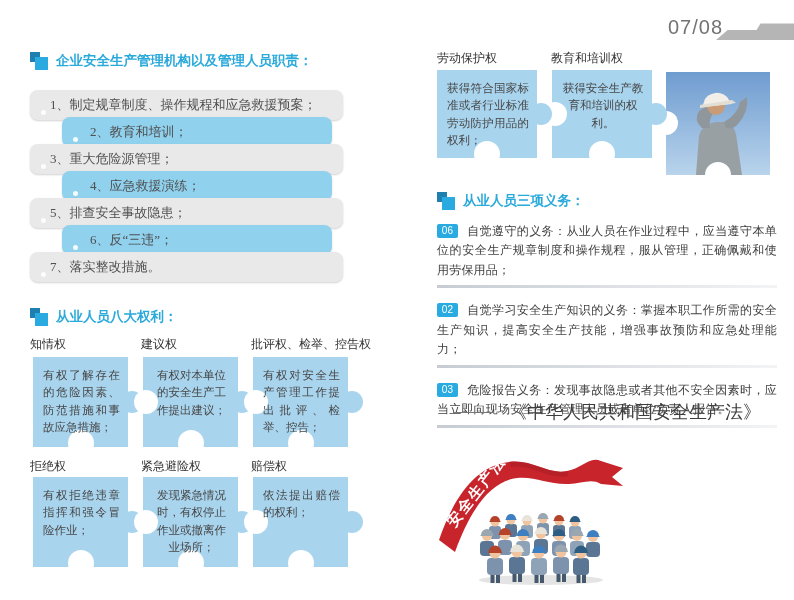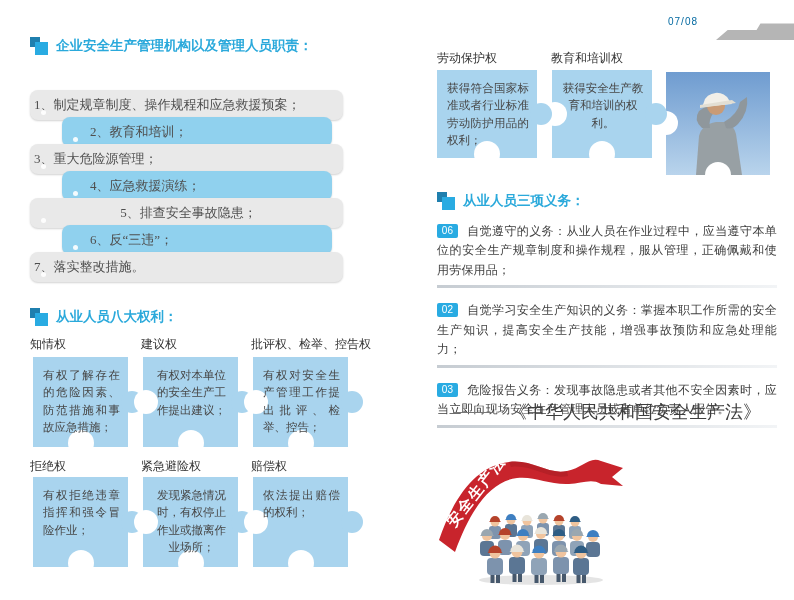--- a/index.html
+++ b/index.html
@@ -1,35 +1,35 @@
 <!DOCTYPE html>
 <html><head>
 <meta charset="utf-8">
 <style>
   html,body{margin:0;padding:0;background:#fff;}
   .page{position:relative;width:794px;height:600px;background:#ffffff;overflow:hidden;
         font-family:"Liberation Serif","DejaVu Serif",serif;}
 
   
-  .pagenum{position:absolute;left:668px;top:16px;font-size:10px;color:#0369a1;
+  .pagenum{position:absolute;left:668px;top:16px;font-size:20px;color:#737373;
            font-family:"Liberation Sans","DejaVu Sans",sans-serif;letter-spacing:1px;}
   .ribbon{position:absolute;left:716px;top:22px;width:78px;height:18px;background:#b5b5b5;
           clip-path:polygon(0 100%,15% 45%,52% 45%,57% 8%,100% 8%,100% 100%);}
 
   
   .sec-head{position:absolute;display:flex;align-items:flex-start;gap:8px;}
   .sq{position:relative;width:18px;height:18px;flex:0 0 auto;}
   .sq .d{position:absolute;left:0;top:0;width:10px;height:10px;background:#1f7fae;}
   .sq .b{position:absolute;left:5px;top:5px;width:13px;height:13px;background:#29abe2;}
   .sec-title{font-weight:bold;color:#2aa9db;font-size:13.5px;line-height:18px;}
 
   
   .bar{position:absolute;height:30px;border-radius:8px;font-size:13px;color:#4f4f4f;
        line-height:30px;box-sizing:border-box;}
-  .bar.gray{left:30px;width:313px;background:#e9e9e9;box-shadow:0 1px 2px rgba(0,0,0,.18);padding-left:4px;}
+  .bar.gray{left:30px;width:313px;background:#e9e9e9;box-shadow:0 1px 2px rgba(0,0,0,.18);padding-left:20px;}
   .bar.blue{left:62px;width:270px;background:#90d1ee;box-shadow:0 1px 2px rgba(0,0,0,.15);padding-left:28px;}
   .dot{position:absolute;left:11px;bottom:5px;width:5px;height:5px;border-radius:50%;background:rgba(255,255,255,.9);}
 
   
   .plabel{position:absolute;font-size:12px;color:#333;white-space:nowrap;}
   .piece{position:absolute;width:95px;height:90px;background:#a9d4ee;}
   .piece .txt{position:relative;z-index:2;padding:10px 8px 0 10px;font-size:11.5px;
               line-height:1.5;color:#474747;text-align:justify;}
   .piece .txt.center{text-align:center;}
   .tabR{position:absolute;right:-15px;top:50%;margin-top:-11px;width:22px;height:22px;border-radius:50%;background:#a9d4ee;z-index:1;}
@@ -55,33 +55,33 @@
   .cartoon{position:absolute;left:433px;top:428px;width:218px;height:165px;}
 </style>
 </head>
 <body>
 
 <div class="page">
 
   <div class="pagenum">07/08</div>
   <div class="ribbon"></div>
 
-  <div class="sec-head" style="left:30px;top:37px;justify-content:flex-end;">
+  <div class="sec-head" style="left:30px;top:52px;justify-content:flex-end;">
     <span class="sq">
         <span class="d"></span>
         <span class="b"></span>
       </span>
     <span class="sec-title">企业安全生产管理机构以及管理人员职责：</span>
   </div>
 
   <div class="bar gray" style="top:90px;"><span>1、制定规章制度、操作规程和应急救援预案；</span><span class="dot"></span></div>
   <div class="bar blue" style="top:117px;"><span>2、教育和培训；</span><span class="dot"></span></div>
   <div class="bar gray" style="top:144px;"><span>3、重大危险源管理；</span><span class="dot"></span></div>
   <div class="bar blue" style="top:171px;"><span>4、应急救援演练；</span><span class="dot"></span></div>
-  <div class="bar gray" style="top:198px;text-align:center;"><span>5、排查安全事故隐患；</span><span class="dot"></span></div>
+  <div class="bar gray" style="top:198px;"><span>5、排查安全事故隐患；</span><span class="dot"></span></div>
   <div class="bar blue" style="top:225px;"><span>6、反“三违”；</span><span class="dot"></span></div>
   <div class="bar gray" style="top:252px;"><span>7、落实整改措施。</span><span class="dot"></span></div>
 
   <div class="sec-head" style="left:30px;top:308px;">
     <span class="sq">
         <span class="d"></span>
         <span class="b"></span>
       </span>
     <span class="sec-title">从业人员八大权利：</span>
   </div>

